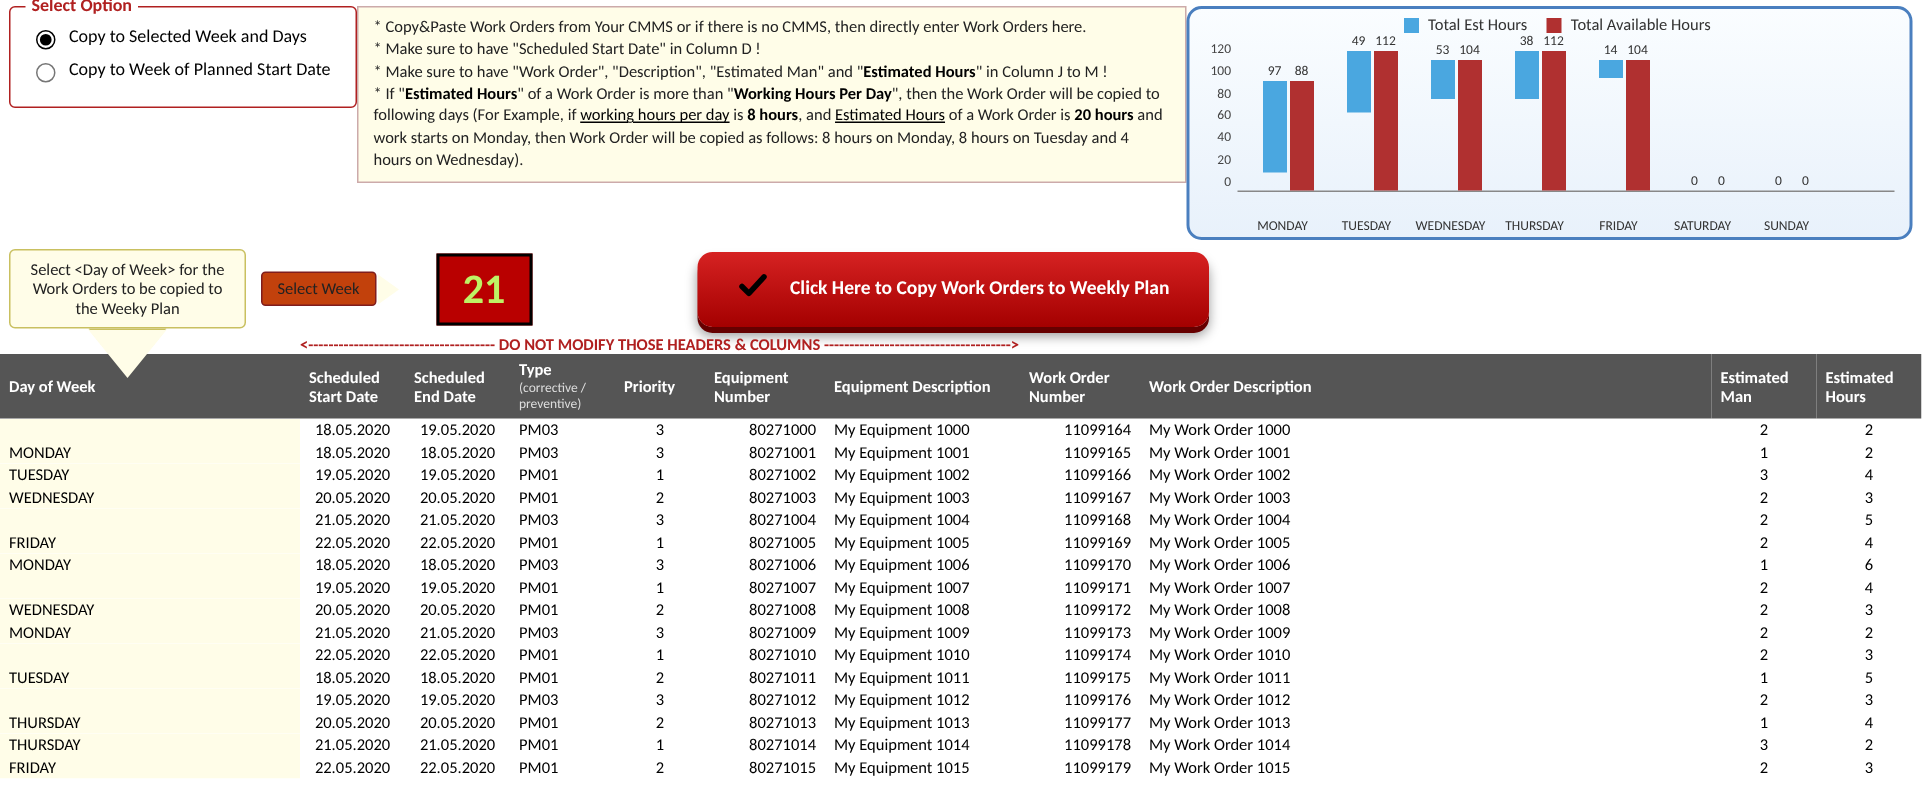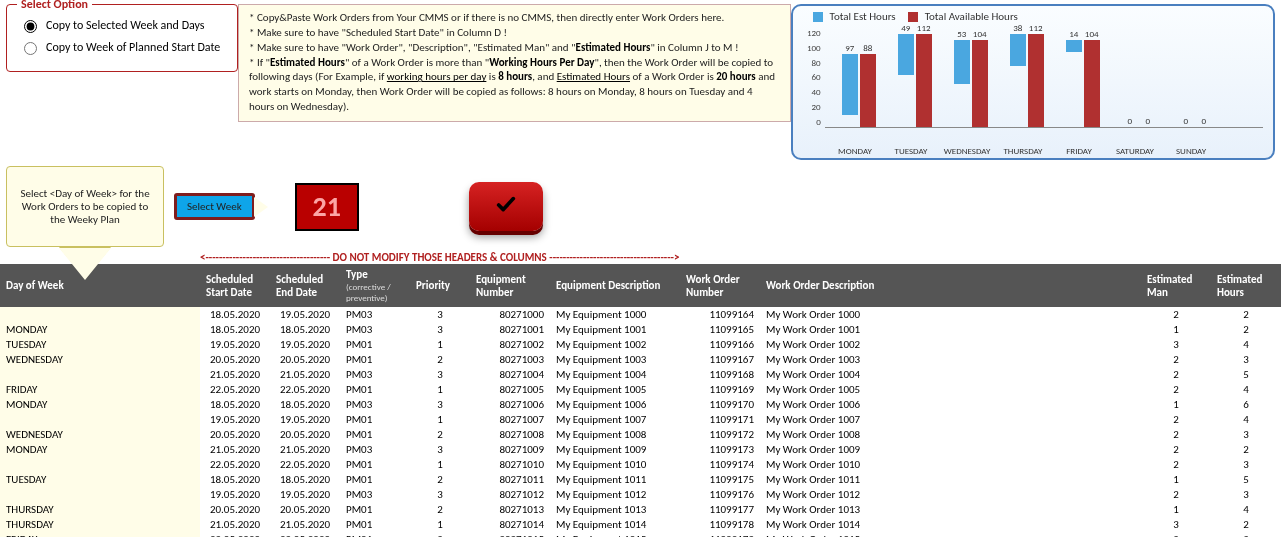--- a/index.html
+++ b/index.html
@@ -5,40 +5,40 @@
   html,body{margin:0;padding:0;font-family:Calibri,Arial,sans-serif;font-size:12px;color:#000;background:#fff;width:1281px}
   .top-area{display:flex;align-items:flex-start;gap:0;padding:4px 6px 0 6px}
   .select-option{border:1px solid #b02020;border-radius:4px;padding:6px 10px 10px 10px;width:210px;background:#fff;position:relative}
   .select-option .legend{position:absolute;top:-8px;left:10px;background:#fff;padding:0 4px;color:#b02020;font-weight:bold;font-size:12px}
   .radio-row{display:flex;align-items:center;gap:6px;margin:6px 2px;font-size:12px}
   .radio-row input{accent-color:#000}
   .info-box{flex:1;border:1px solid #caa;background:#fffde8;padding:6px 10px;font-size:11px;line-height:1.35;min-width:520px;color:#222}
   .info-box b,.info-box u{color:#000}
   .chart-panel{border:2px solid #4a7fbf;border-radius:10px;background:linear-gradient(#fafdff,#e8f1fb);width:460px;padding:4px 10px 2px 10px}
   .chart-title{text-align:center;font-weight:bold;color:#2a2a6a;font-size:12px;margin-bottom:2px}
-  .chart-legend{text-align:left;font-size:11px;color:#333;margin-bottom:2px}
+  .chart-legend{text-align:center;font-size:11px;color:#333;margin-bottom:2px}
   .legend-swatch{display:inline-block;width:10px;height:10px;margin:0 4px 0 10px;vertical-align:middle}
   .sw-est{background:#4aa7e0}
   .sw-avl{background:#b03030}
   .chart-body{display:flex;height:120px}
   .y-axis{display:flex;flex-direction:column;justify-content:space-between;align-items:flex-end;font-size:9px;color:#444;padding:0 4px;height:100px;margin-top:2px}
   .plot{flex:1;position:relative;height:100px;border-bottom:1px solid #888;margin-top:2px}
   .day-group{position:absolute;bottom:0;width:56px;display:flex;justify-content:center;gap:2px}
   .bar{width:16px;position:relative}
   .bar-est{background:#4aa7e0}
   .bar-avl{background:#b03030}
   .bar-label{position:absolute;top:-12px;width:100%;text-align:center;font-size:9px;color:#333}
   .x-labels{display:flex;margin-left:24px}
   .x-lbl{width:56px;text-align:center;font-size:9px;color:#333}
   .mid-row{display:flex;align-items:center;gap:10px;padding:6px 6px 0 6px}
-  .yellow-callout{background:#fffde8;border:1px solid #c9c060;border-radius:4px;padding:20px 8px;font-size:11px;text-align:center;color:#222;width:140px;position:relative}
+  .yellow-callout{background:#fffde8;border:1px solid #c9c060;border-radius:4px;padding:6px 8px;font-size:11px;text-align:center;color:#222;width:140px;position:relative}
   .callout-arrow{position:absolute;bottom:-34px;left:50%;transform:translateX(-50%);width:0;height:0;border-left:26px solid transparent;border-right:26px solid transparent;border-top:32px solid #fffde8;filter:drop-shadow(0 -1px 0 #c9c060)}
-  .yellow-pill{background:#0ea5e9;border:3px solid #7f1d1d;border-radius:3px;padding:4px 10px;font-size:11px;color:#222;position:relative}
+  .yellow-pill{background:#c2410c;border:1px solid #7f1d1d;border-radius:3px;padding:4px 10px;font-size:11px;color:#222;position:relative}
   .pill-arrow{position:absolute;right:-16px;top:50%;transform:translateY(-50%);width:0;height:0;border-top:10px solid transparent;border-bottom:10px solid transparent;border-left:14px solid #fffde8}
-  .week-box{background:#b90000;border:2px solid #000;color:#fca5a5;font-weight:bold;font-size:28px;width:60px;height:44px;display:flex;align-items:center;justify-content:center}
+  .week-box{background:#b90000;border:2px solid #000;color:#bef264;font-weight:bold;font-size:28px;width:60px;height:44px;display:flex;align-items:center;justify-content:center}
   .big-button{background:linear-gradient(#d62222,#a40000);border-radius:10px;box-shadow:0 4px 0 #600,0 6px 8px rgba(0,0,0,.4);color:#fff;font-weight:bold;font-size:13px;padding:12px 26px;display:flex;align-items:center;gap:14px;cursor:pointer;margin-left:100px}
   .big-button .chk{display:inline-block}
   .warn-row{display:flex;justify-content:space-between;padding:4px 8px 0 200px;font-size:11px;font-weight:bold}
   .warn-left{color:#b02020}
   .warn-right{color:#b02020}
   table.grid{border-collapse:collapse;width:100%;table-layout:fixed}
   table.grid th{background:#555;color:#fff;font-size:11px;font-weight:bold;padding:4px 6px;text-align:left;vertical-align:middle;border:none}
   table.grid th.center{text-align:left}
   table.grid th small{display:block;font-weight:normal;font-size:9px;color:#ddd}
   table.grid td{font-size:11px;padding:1px 6px;border:none;white-space:nowrap;overflow:hidden}
@@ -97,21 +97,21 @@
           </div>
           <div class="day-group" style="left: 62px;">
             <div class="bar bar-est" style="height: 41px;">
               <div class="bar-label">49</div>
             </div>
             <div class="bar bar-avl" style="height: 93px;">
               <div class="bar-label">112</div>
             </div>
           </div>
           <div class="day-group" style="left: 118px;">
-            <div class="bar bar-est" style="height: 44px;">
+            <div class="bar bar-est" style="height: 26px;">
               <div class="bar-label">53</div>
             </div>
             <div class="bar bar-avl" style="height: 87px;">
               <div class="bar-label">104</div>
             </div>
           </div>
           <div class="day-group" style="left: 174px;">
             <div class="bar bar-est" style="height: 32px;">
               <div class="bar-label">38</div>
             </div>
@@ -169,20 +169,21 @@
   <div style="width:20px"></div>
   <div class="week-box">
     <span>21</span>
   </div>
   <div class="big-button">
     <span class="chk">
       <svg width="22" height="22" viewBox="0 0 24 24">
           <path d="M4 12l5 5L20 5" stroke="#000" stroke-width="4" fill="none" stroke-linecap="round" stroke-linejoin="round"></path>
         </svg>
     </span>
+    <span>Click Here to Copy Work Orders to Weekly Plan</span>
   </div>
 </div>
 
 <div class="warn-row">
   <span class="warn-right">&lt;------------------------------------- DO NOT MODIFY THOSE HEADERS &amp; COLUMNS -------------------------------------&gt;</span>
 </div>
 
 <table class="grid">
   <colgroup>
     <col style="width:200px">

